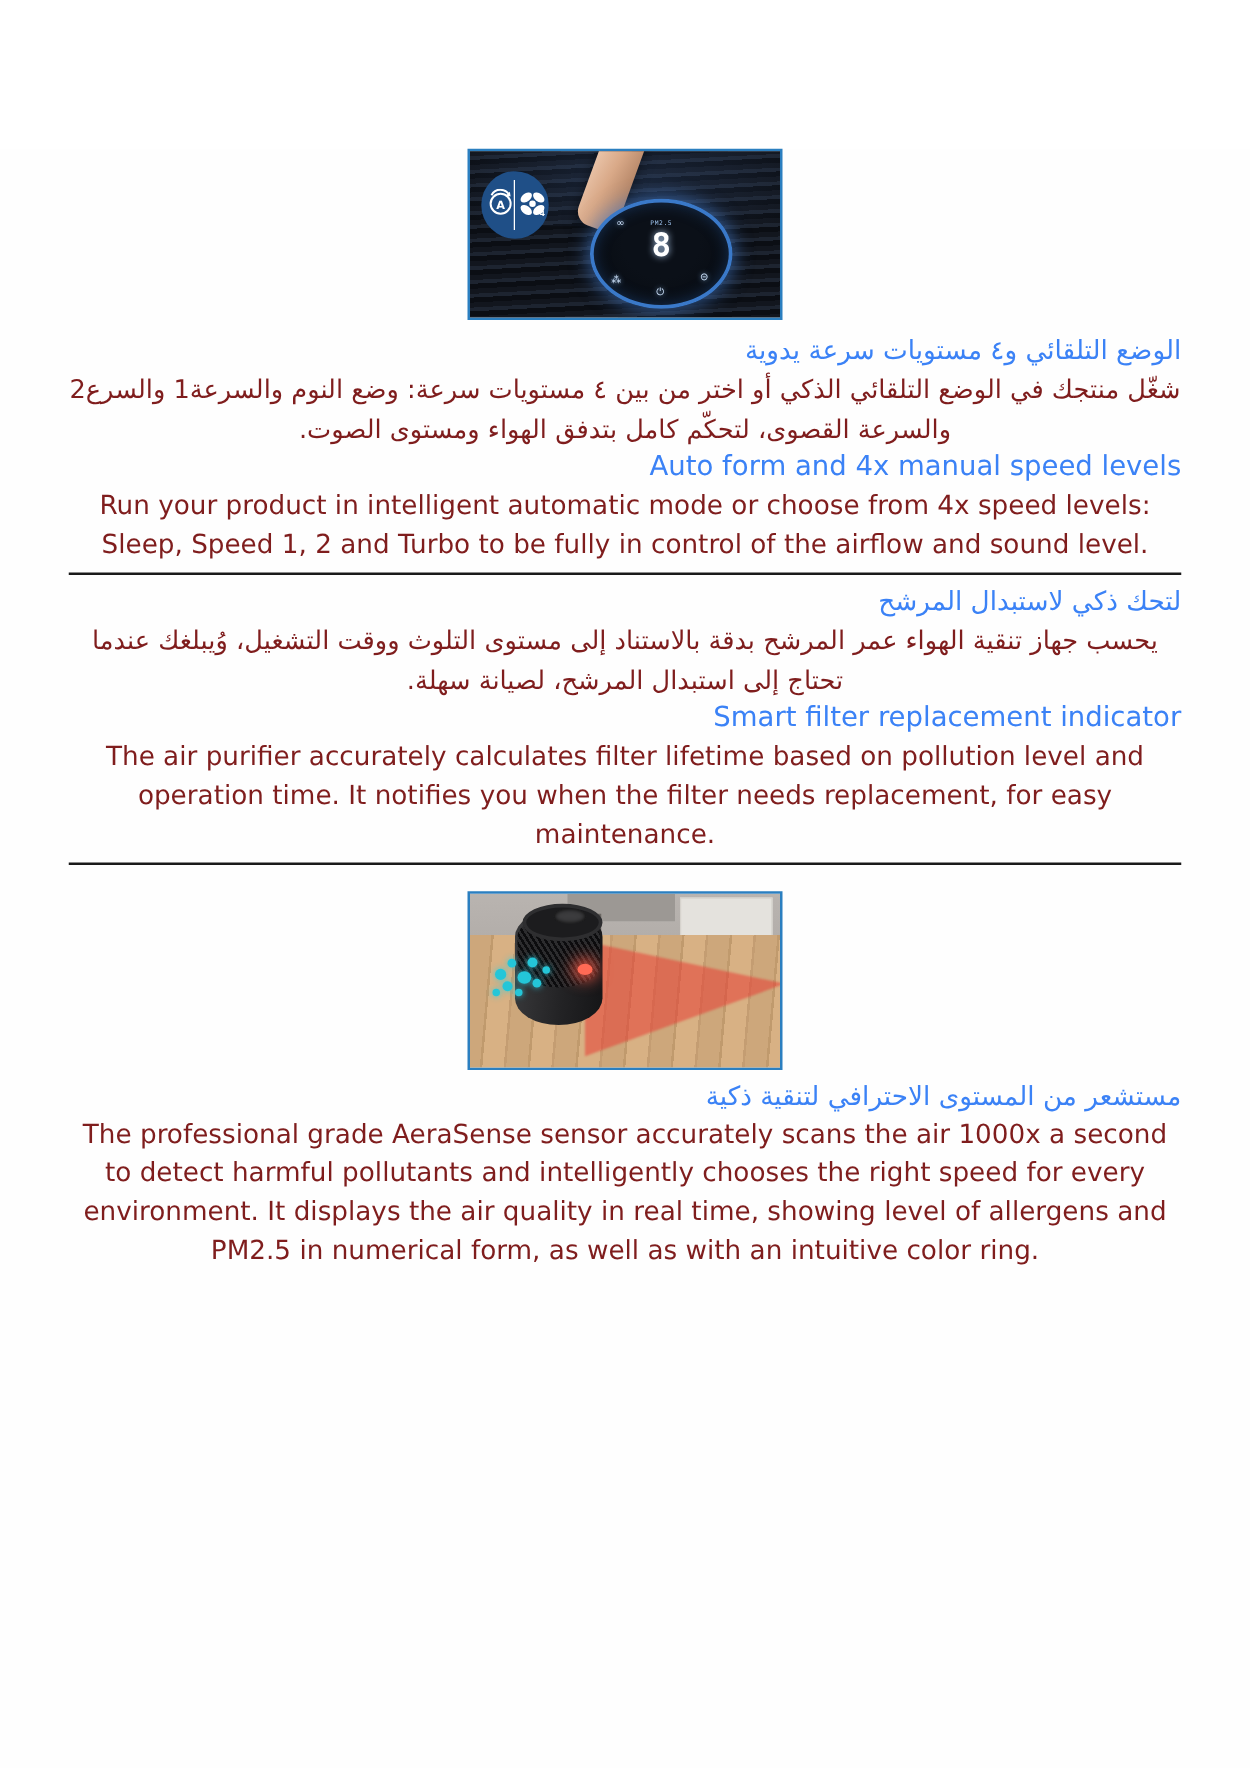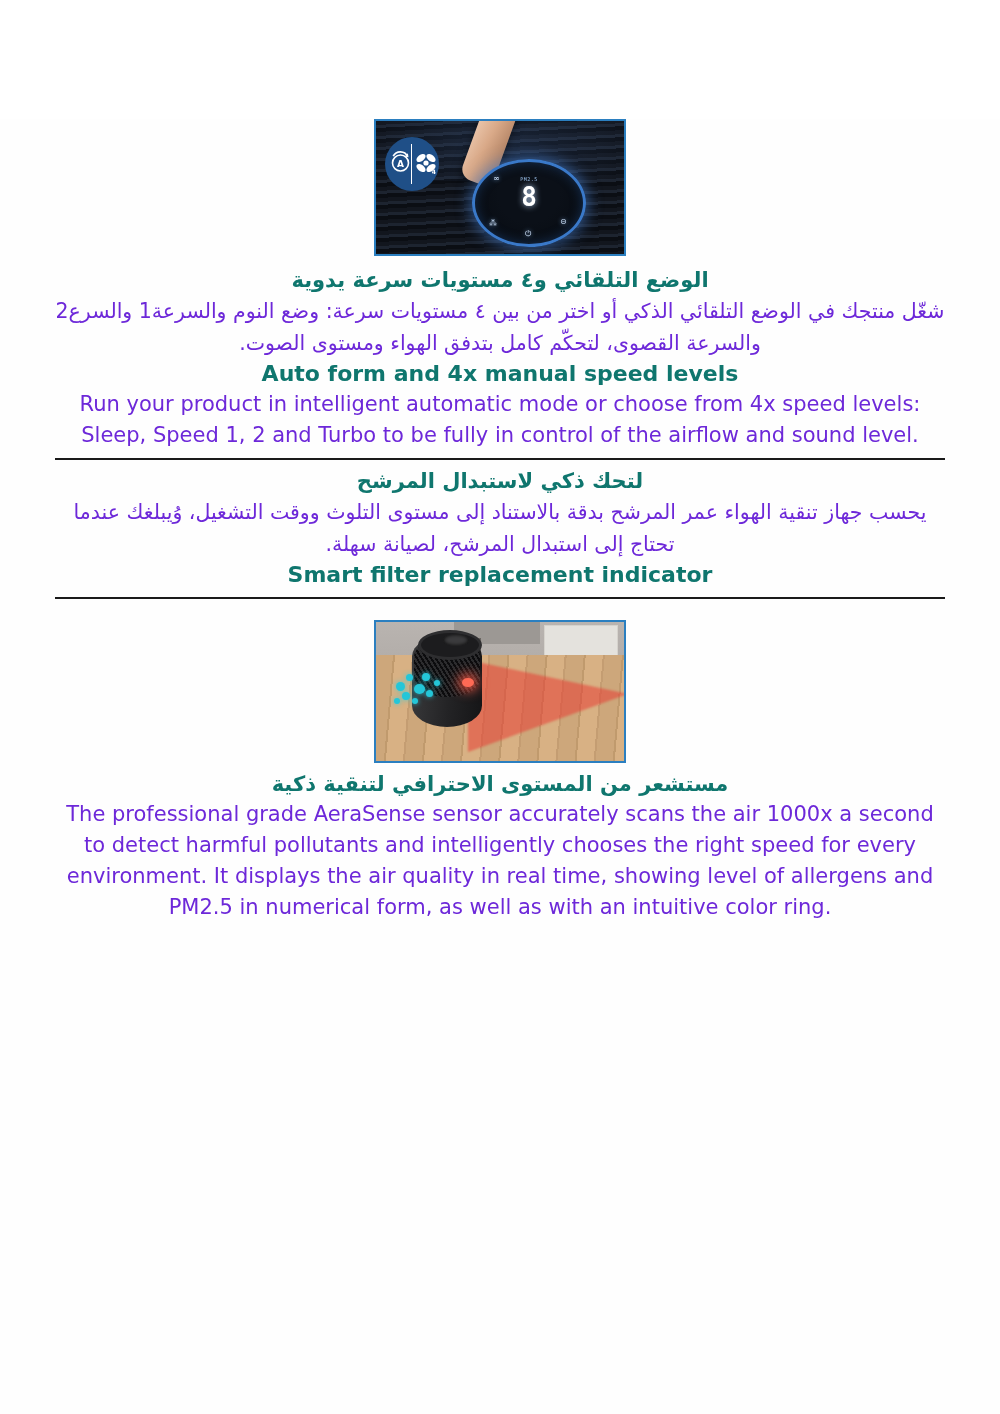--- a/index.html
+++ b/index.html
@@ -286,29 +286,29 @@
     width: 12px;
     height: 9px;
     border-radius: 50%;
     background: #ff6a55;
     box-shadow: 0 0 12px 4px rgba(255,90,70,.9);
     z-index: 5;
   }
 
   
   .heading {
-    color: #0f766e;
-    text-align: center;
+    color: #3b82f6;
+    text-align: right;
     font-size: 22px;
     line-height: 30px;
     margin: 0;
-    font-weight: bold;
+    font-weight: normal;
   }
   .body {
-    color: #6d28d9;
+    color: #7f1d1d;
     text-align: center;
     font-size: 21px;
     line-height: 31px;
     margin: 0;
     font-weight: normal;
   }
   .ar { direction: rtl; unicode-bidi: isolate; }
   .en { direction: ltr; }
   .heading.ar { font-size: 21px; }
   .body.ar { font-size: 20.5px; line-height: 32px; }
@@ -372,20 +372,21 @@
     <p class="heading en">Auto form and 4x manual speed levels</p>
     <p class="body en">Run your product in intelligent automatic mode or choose from 4x speed levels: Sleep, Speed 1, 2 and Turbo to be fully in control of the airflow and sound level.</p>
   </div>
 
   <hr class="rule">
 
   <div class="block">
     <p class="heading ar">لتحك ذكي لاستبدال المرشح</p>
     <p class="body ar">يحسب جهاز تنقية الهواء عمر المرشح بدقة بالاستناد إلى مستوى التلوث ووقت التشغيل، وُيبلغك عندما تحتاج إلى استبدال المرشح، لصيانة سهلة.</p>
     <p class="heading en">Smart filter replacement indicator</p>
+    <p class="body en">The air purifier accurately calculates filter lifetime based on pollution level and operation time. It notifies you when the filter needs replacement, for easy maintenance.</p>
   </div>
 
   <hr class="rule">
 
   <div class="figure figure-2">
     <div class="room-photo">
       <div class="sofa"></div>
       <div class="sofa-leg"></div>
       <div class="rug"></div>
       <div class="floor-planks"></div>

